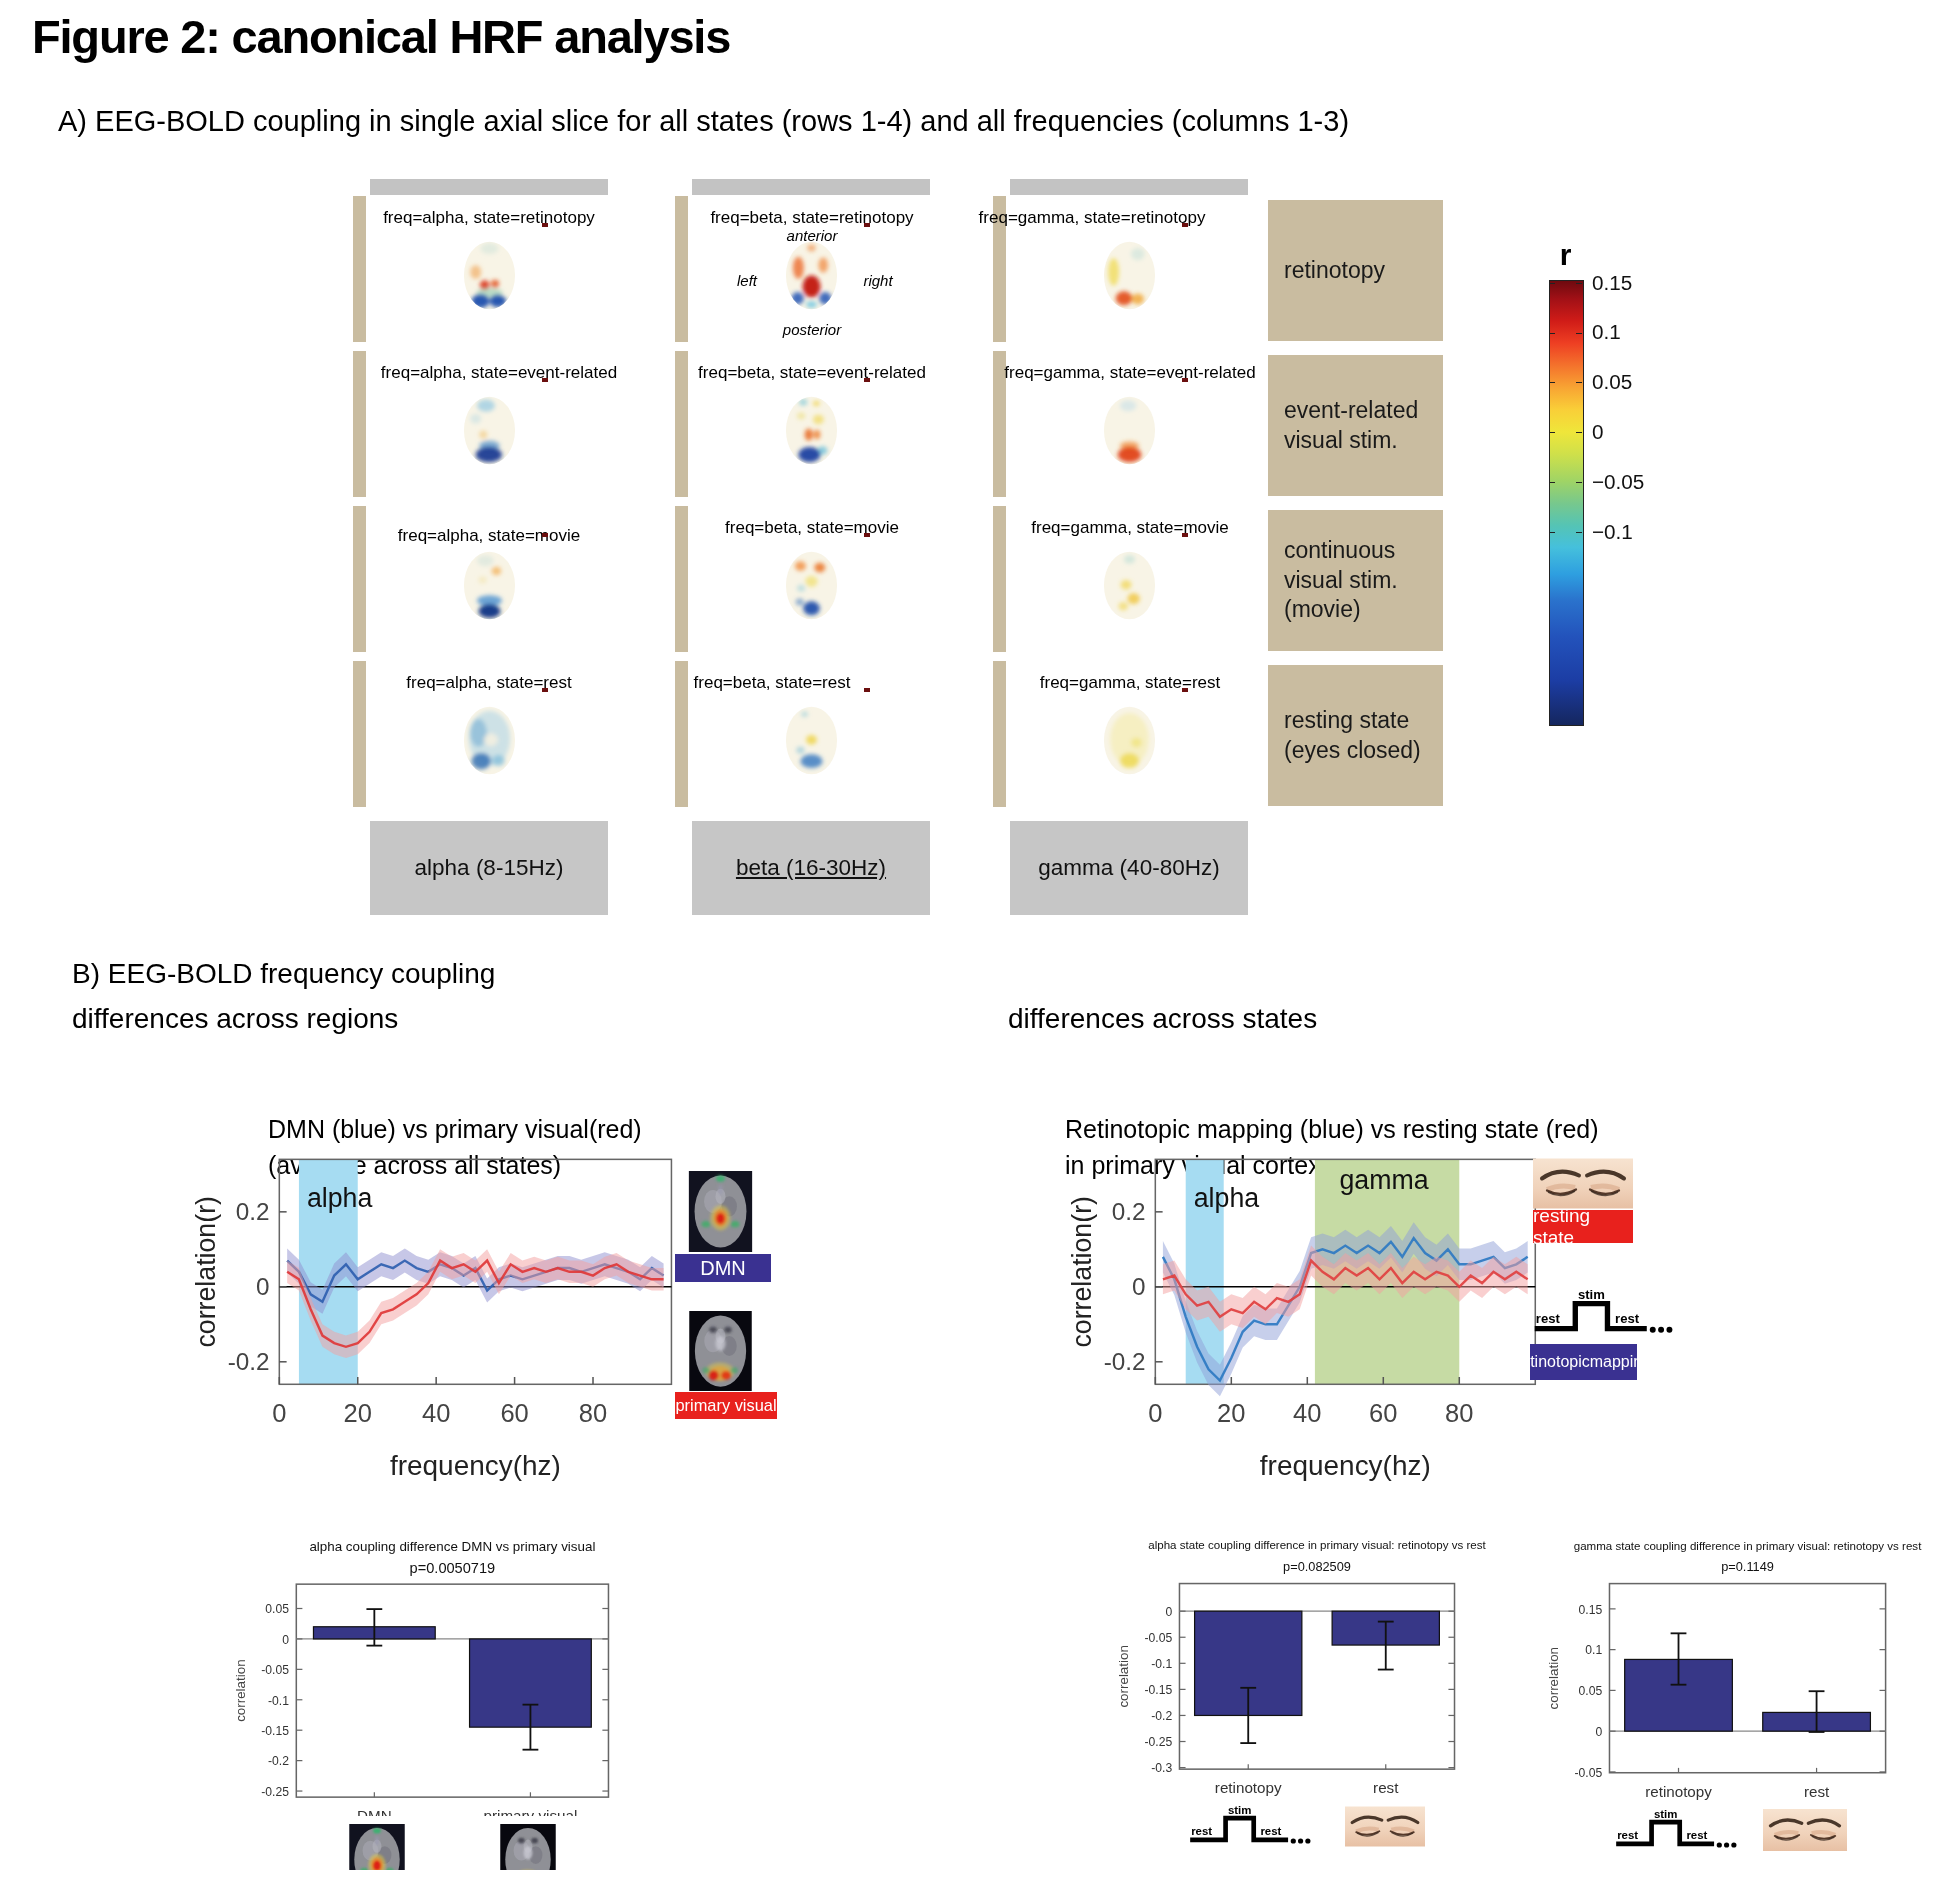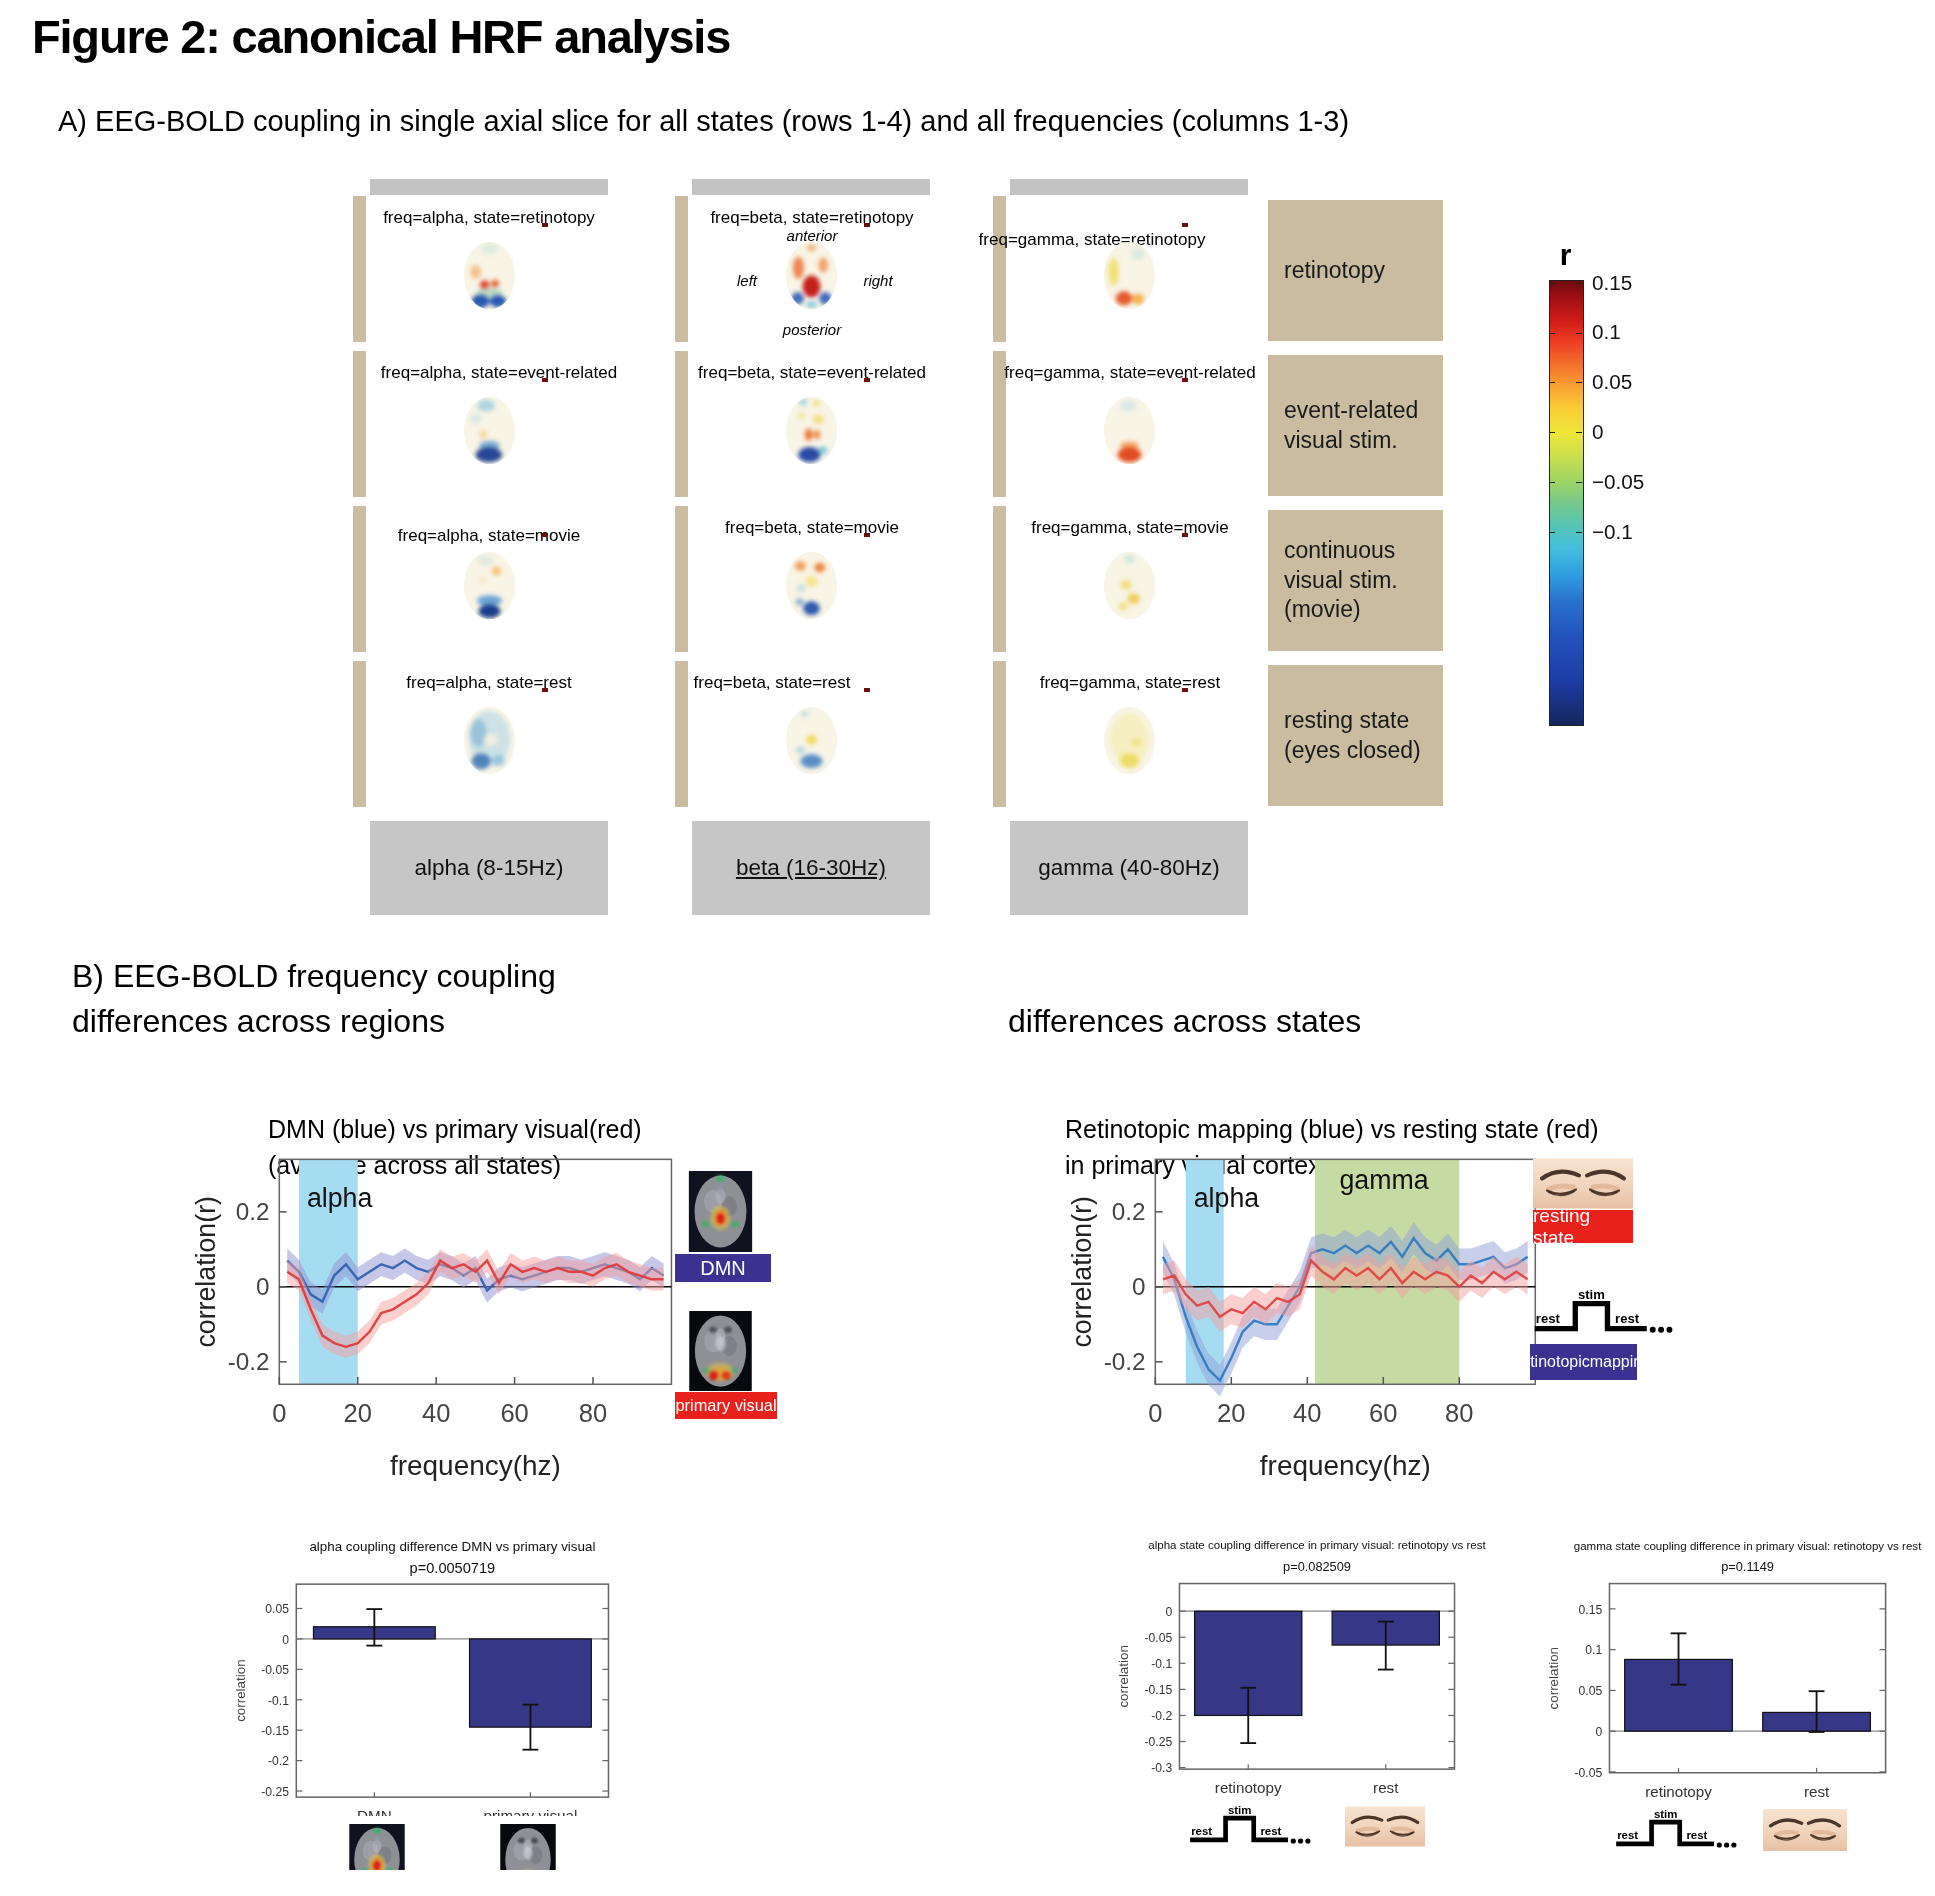--- a/index.html
+++ b/index.html
@@ -1,21 +1,21 @@
 <!DOCTYPE html>
 <html style="font-size:9.7px"><head>
 <meta charset="utf-8">
 <style>
   html,body{margin:0;padding:0;background:#ffffff;}
   #root{position:relative;width:1936px;height:1870px;background:#fff;
         font-family:"Liberation Sans",sans-serif;color:#000;overflow:hidden;}
   .abs{position:absolute;}
   .page-title{left:32px;top:8.5px;font-size:47px;font-weight:bold;letter-spacing:-1.2px;}
   .pa-heading{left:58px;top:105px;font-size:29px;}
-  .panel-heading{font-size:32px;}
+  .panel-heading{font-size:28px;}
   .pb-h1{left:72px;top:958px;} .pb-h2{left:72px;top:1003px;}
   .pc-h1{left:1008px;top:958px;} .pc-h2{left:1008px;top:1003px;}
   .subtitle{font-size:25px;}
   .pb-s1{left:268px;top:1115px;} .pb-s2{left:268px;top:1151px;}
   .pc-s1{left:1065px;top:1115px;} .pc-s2{left:1065px;top:1151px;}
   .cell-title{font-size:17px;white-space:nowrap;transform:translateX(-50%);}
   .red-dot{width:6px;height:3.6px;background:#6b0f0f;}
   .tan{background:#c9bca0;}
   .rowbox{width:175px;padding:0 16px;box-sizing:border-box;display:flex;flex-direction:column;
           justify-content:center;font-size:23px;line-height:1.28;color:#1a1a1a;}
@@ -81,21 +81,21 @@
           <ellipse cx="31" cy="44" rx="8" ry="16" fill="#ec6c2c" fill-opacity="0.8"></ellipse>
           <ellipse cx="67" cy="40" rx="7" ry="11" fill="#ef8336" fill-opacity="0.7"></ellipse>
           <ellipse cx="50" cy="71" rx="13" ry="16" fill="#c21408" fill-opacity="0.95"></ellipse>
           <ellipse cx="30" cy="88" rx="9" ry="9" fill="#2b5cb8" fill-opacity="0.9"></ellipse>
           <ellipse cx="70" cy="88" rx="9" ry="9" fill="#2b5cb8" fill-opacity="0.9"></ellipse>
           <ellipse cx="50" cy="97" rx="8" ry="5" fill="#6ec6e2" fill-opacity="0.8"></ellipse>
         </g>
       </svg>
       <div class="abs strip" style="left: 1010px; top: 179px; width: 238px;"></div>
       <div class="abs tan" style="left: 993px; top: 196px; width: 13.4px; height: 146px;"></div>
-      <div class="abs cell-title" style="left: 1092px; top: 208px; margin-top: 22px;">freq=gamma, state=retinotopy</div>
+      <div class="abs cell-title" style="left: 1092px; top: 208px;">freq=gamma, state=retinotopy</div>
       <div class="abs red-dot" style="left: 1182px; top: 223px;"></div>
       <svg width="69" height="77" viewBox="0 0 100 110" style="position:absolute;left:1095px;top:237px;">
         <defs>
           <clipPath id="clip4">
             <ellipse cx="50" cy="55" rx="37" ry="49"></ellipse>
           </clipPath>
           <filter id="blur5" x="-40%" y="-40%" width="180%" height="180%">
             <feGaussianBlur stdDeviation="3.2"></feGaussianBlur>
           </filter>
         </defs>

